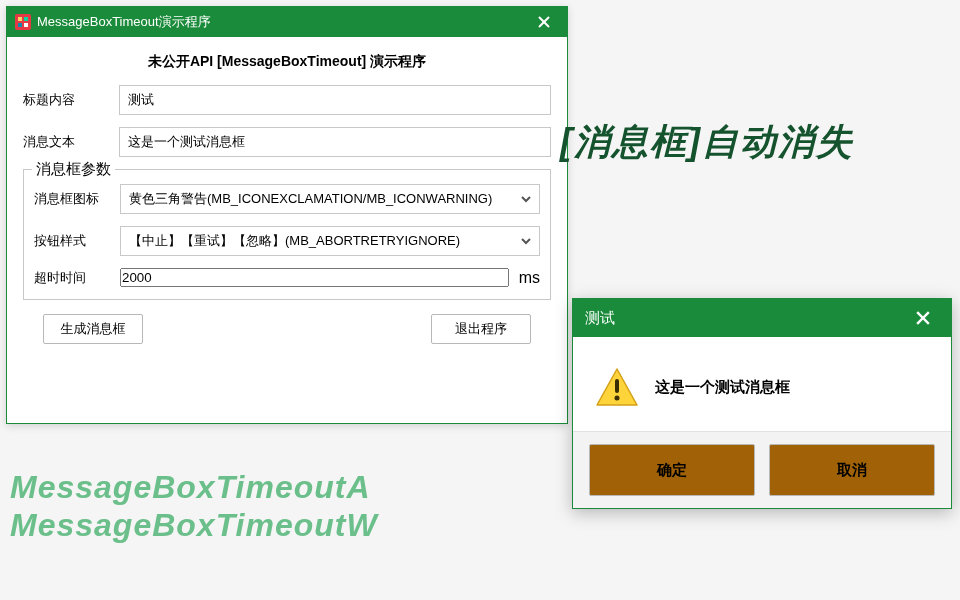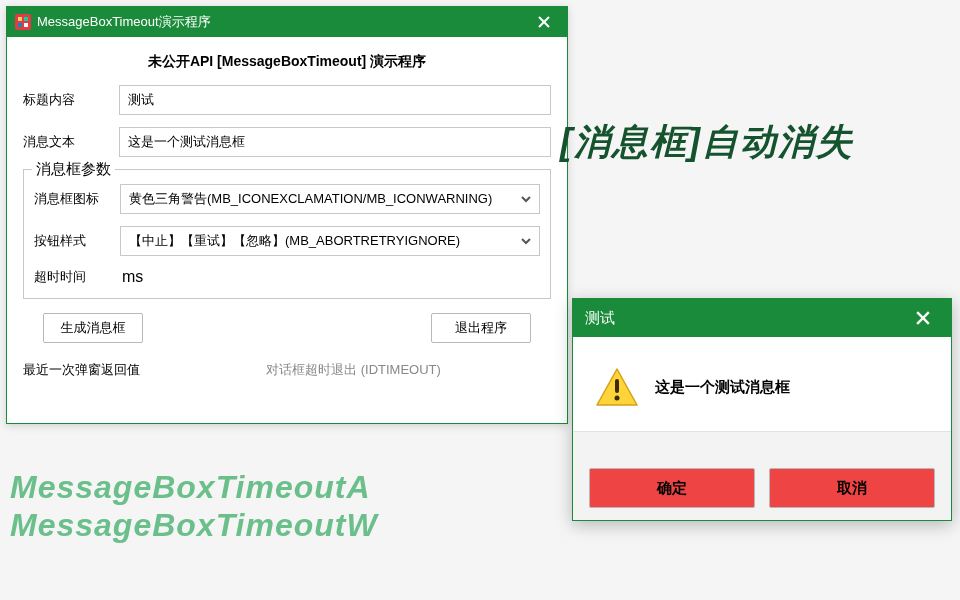--- a/index.html
+++ b/index.html
@@ -182,29 +182,28 @@
     .msgbox-footer {
       background:#f3f3f3;
       padding: 12px 16px;
       display:flex;
       gap: 14px;
       justify-content: center;
       border-top: 1px solid #e2e2e2;
     }
     .msgbox-footer .mbtn {
       flex:1;
-      height: 40px;
+      height: 52px;
       border:1px solid #b8b8b8;
-      background:#ef4444;
+      background:#a16207;
       font-size:15px;
       font-family: inherit;
       font-weight:600;
       cursor:pointer;
       border-radius:2px;
-      margin-top:24px;
     }
   </style>
 </head>
 <body>
 
 <div class="app-window">
   <div class="titlebar">
     <span class="app-icon">
       <svg viewBox="0 0 16 16">
           <rect x="0" y="0" width="16" height="16" rx="2" fill="#e63946"></rect>
@@ -256,33 +255,30 @@
           <span class="chev">
               <svg viewBox="0 0 10 10">
                 <polyline points="1,3 5,7 9,3"></polyline>
               </svg>
             </span>
         </div>
       </div>
 
       <div class="frow timeout-row">
         <div class="flabel">超时时间</div>
+        <input type="text" class="txt" value="2000" style="">
         <span class="unit">ms</span>
       </div>
     </div>
 
     <div class="btn-row">
       <button class="btn">生成消息框</button>
       <button class="btn">退出程序</button>
     </div>
 
-    <div class="status-row">
-      <span class="status-label">最近一次弹窗返回值</span>
-      <span class="status-value">对话框超时退出 (IDTIMEOUT)</span>
-    </div>
   </div>
 </div>
 
 <div class="caption-top">[消息框]自动消失</div>
 <div class="caption-left">
   <div>MessageBoxTimeoutA</div>
   <div>MessageBoxTimeoutW</div>
 </div>
 
 <div class="msgbox">

